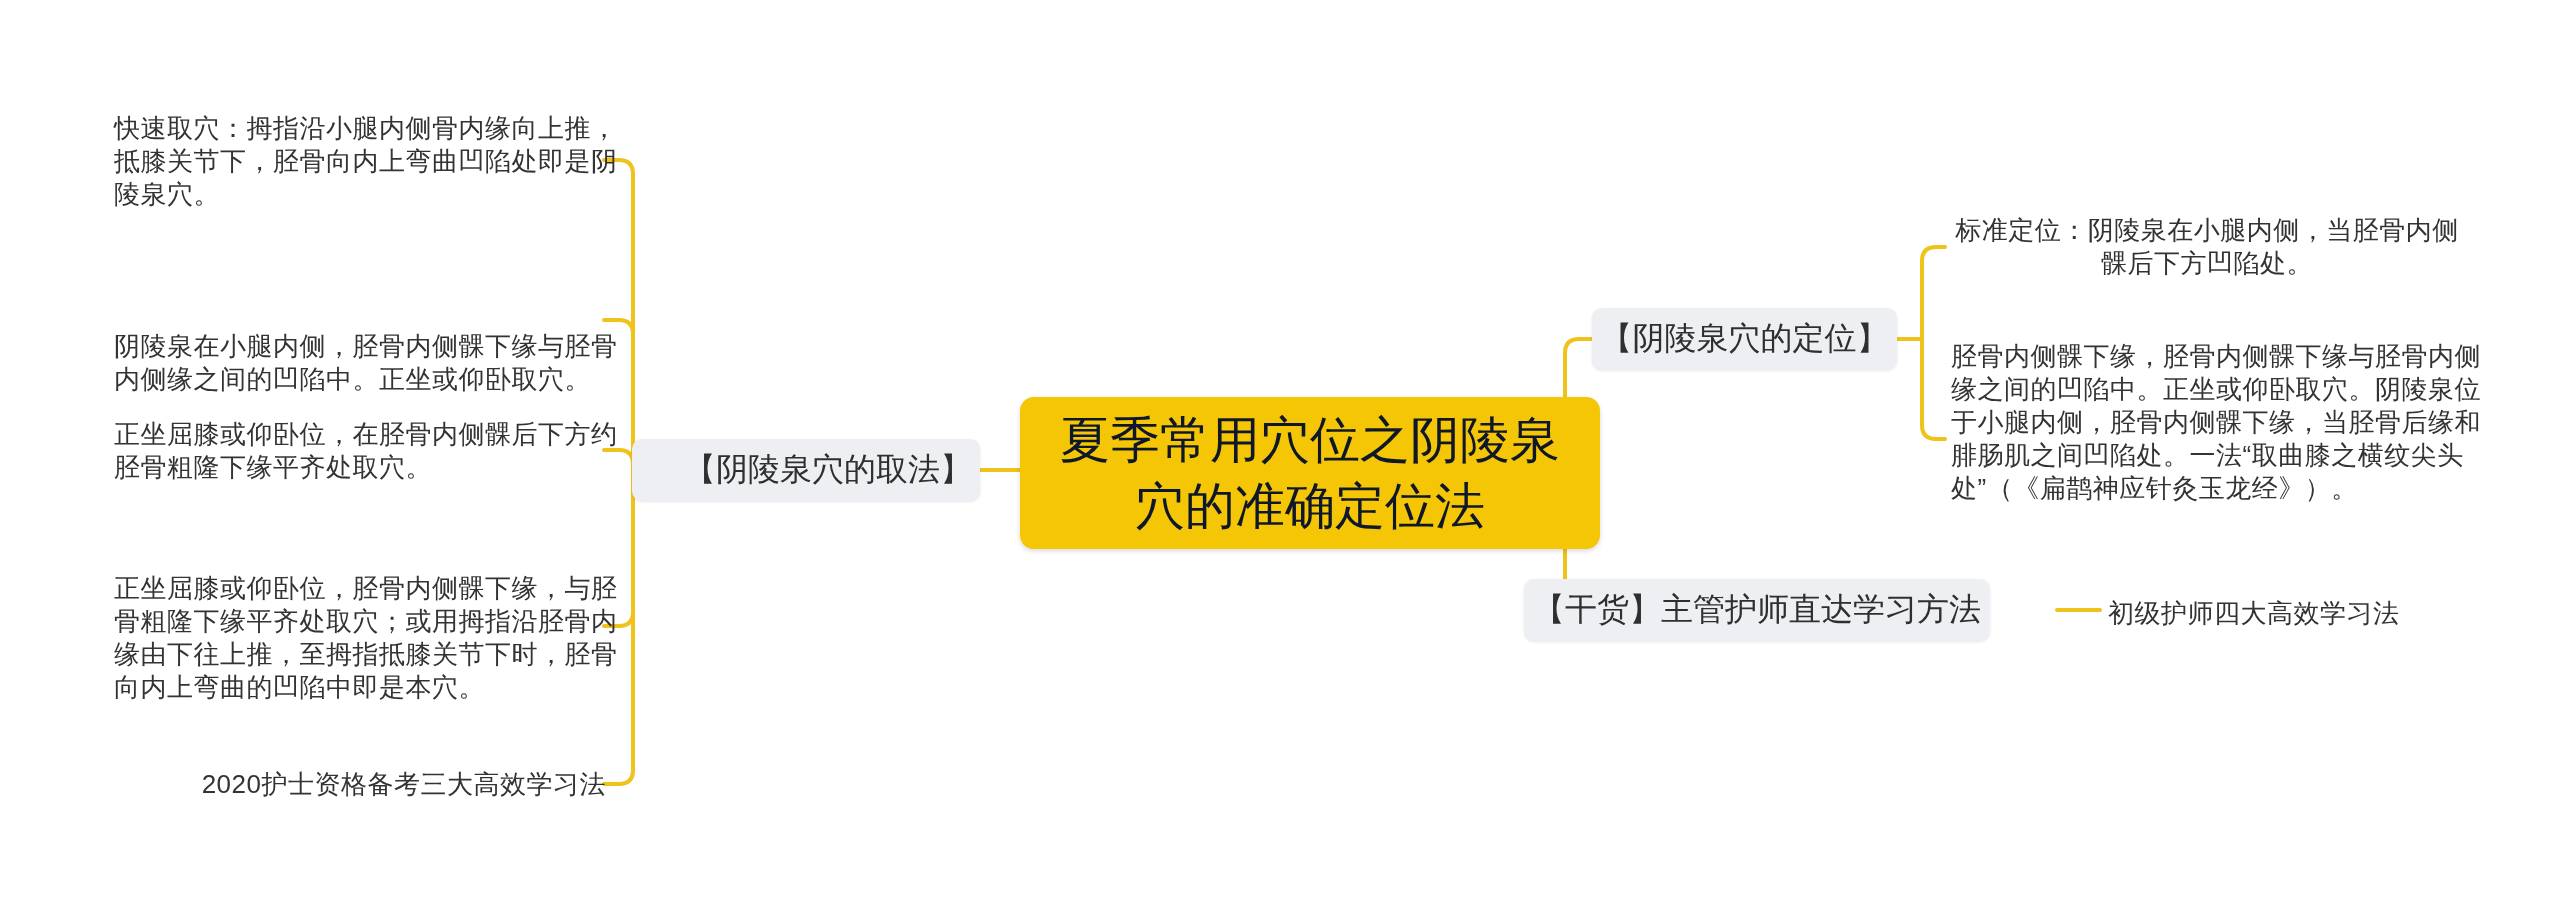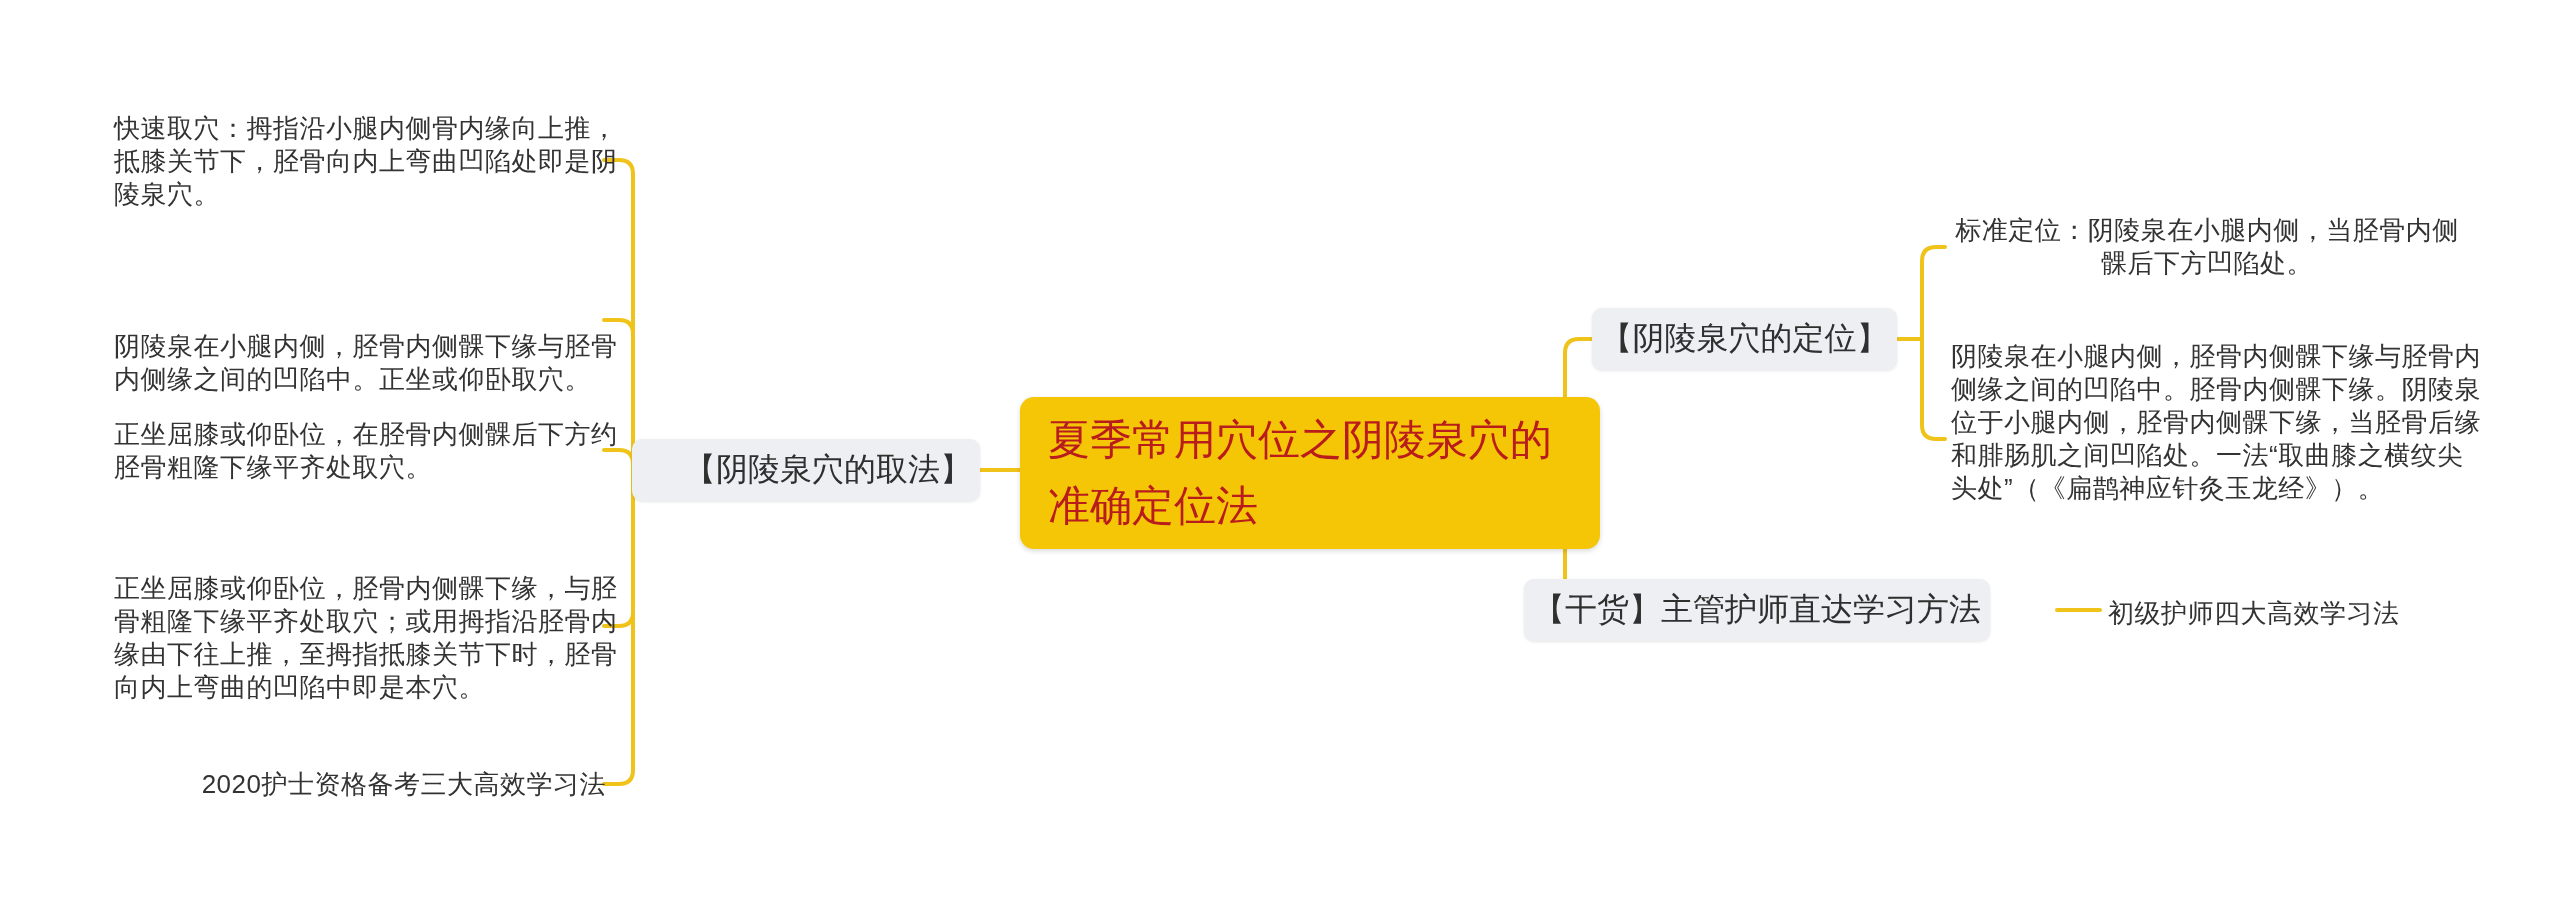--- a/index.html
+++ b/index.html
@@ -21,22 +21,22 @@
   .leaf-text.nowrap{white-space:nowrap;}
 
   .node{
     position:absolute;z-index:2;display:flex;align-items:center;justify-content:center;
     background:var(--node-gray,#EDEFF2);border-radius:10px;
     font-size:32px;color:#2f2f2f;white-space:nowrap;
     box-shadow:0 1px 3px rgba(0,0,0,0.10);
   }
   .node.root{
     background:var(--accent-yellow,#F5C606);border-radius:14px;
-    font-size:42px;line-height:66px;font-weight:500;color:#b91c1c;
-    white-space:normal;padding:0 28px;
+    font-size:50px;line-height:66px;font-weight:500;color:#0f172a;
+    text-align:center;white-space:normal;padding:0 28px;
     box-shadow:0 2px 5px rgba(0,0,0,0.15);
   }
 
   
   #left-text-1{left:114px;top:112px;width:528px;}
   #left-text-2{left:114px;top:288px;width:528px;margin-top:42px;}
   #left-text-3{left:114px;top:418px;width:528px;}
   #left-text-4{left:114px;top:572px;width:528px;}
   #left-text-5{left:114px;top:768px;width:492px;}
   #left-node{left:632px;top:439px;width:304px;height:62px;padding-left:44px;}
@@ -77,16 +77,16 @@
   <div class="leaf-text align-right nowrap" id="left-text-5">2020护士资格备考三大高效学习法</div>
 
   <div class="node" id="left-node">【阴陵泉穴的取法】</div>
 
   <div class="node root" id="root-node">夏季常用穴位之阴陵泉穴的准确定位法</div>
 
   <div class="node" id="right-node-1">【阴陵泉穴的定位】</div>
   <div class="node" id="right-node-2">【干货】主管护师直达学习方法</div>
 
   <div class="leaf-text" id="right-text-1">标准定位：阴陵泉在小腿内侧，当胫骨内侧髁后下方凹陷处。</div>
-  <div class="leaf-text" id="right-text-2">阴陵泉在小腿内侧，胫骨内侧髁下缘与胫骨内侧缘之间的凹陷中。胫骨内侧髁下缘。阴陵泉位于小腿内侧，胫骨内侧髁下缘，当胫骨后缘和腓肠肌之间凹陷处。一法“取曲膝之横纹尖头处”（《扁鹊神应针灸玉龙经》）。</div>
+  <div class="leaf-text" id="right-text-2">胫骨内侧髁下缘，胫骨内侧髁下缘与胫骨内侧缘之间的凹陷中。正坐或仰卧取穴。阴陵泉位于小腿内侧，胫骨内侧髁下缘，当胫骨后缘和腓肠肌之间凹陷处。一法“取曲膝之横纹尖头处”（《扁鹊神应针灸玉龙经》）。</div>
   <div class="leaf-text nowrap" id="right-text-3">初级护师四大高效学习法</div>
 
 </div>
 
 </body></html>

